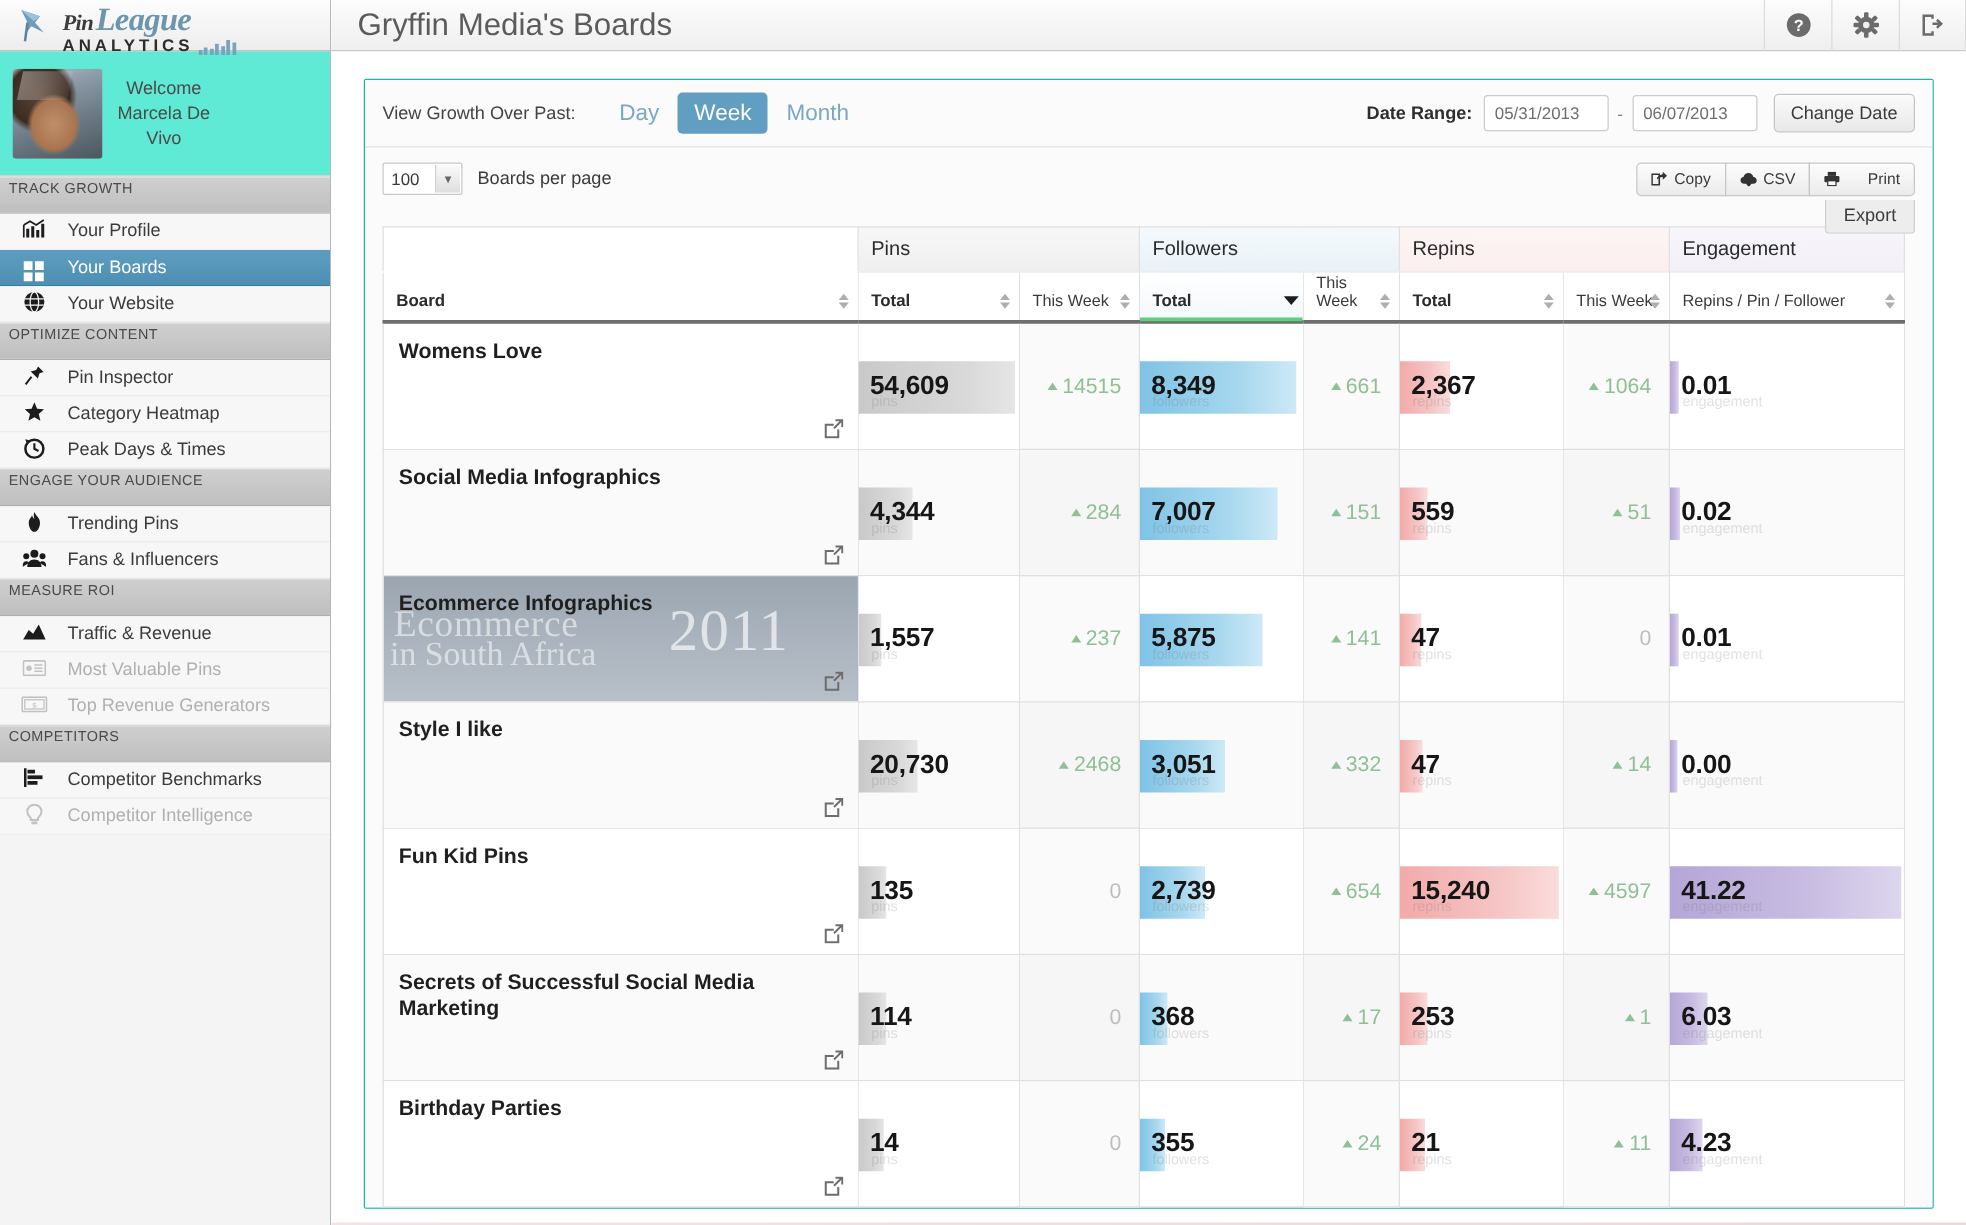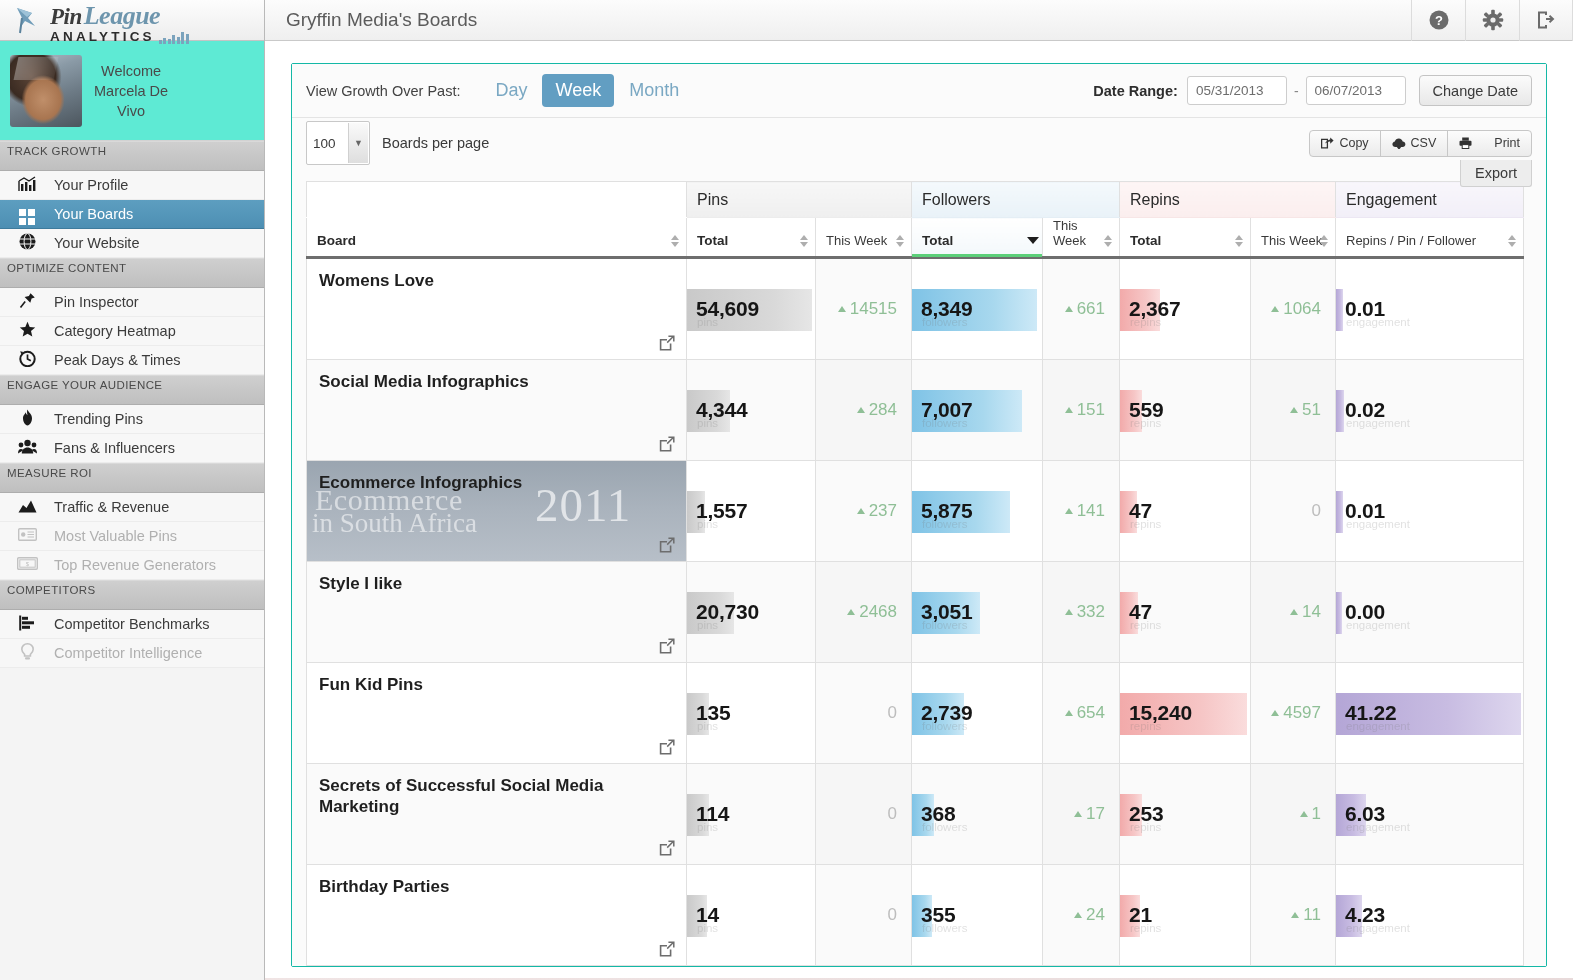--- a/index.html
+++ b/index.html
@@ -30,21 +30,21 @@
     position: absolute; left: 10px; top: 4px;
     width: 34px; height: 34px;
   }
   .brand-text {
     position: absolute; left: 50px; top: 1px;
     width: 200px; height: 38px;
   }
   .brand-pin1 {
     font-style: italic; font-weight: bold;
     font-family: "Liberation Serif", serif;
-    font-size: 23px; color: #3c3c3c;
+    font-size: 18px; color: #3c3c3c;
     letter-spacing: -0.5px;
   }
   .brand-league {
     font-style: italic; font-weight: bold;
     font-family: "Liberation Serif", serif;
     font-size: 26px;
     background: linear-gradient(to bottom, #9fc0d4 0%, #5c87a3 50%, #3b6customize 100%);
     color: #6d95ad;
     letter-spacing: -0.5px;
   }
@@ -131,21 +131,21 @@
   
   .main { flex: 1 1 auto; height: 980px; position: relative; background: #fff; overflow: hidden; }
   .topbar {
     height: 41px;
     background: linear-gradient(to bottom, #fcfcfc, #efefef);
     border-bottom: 1px solid #c9c9c9;
     display: flex; align-items: center;
     position: relative;
   }
   .page-title {
-    font-size: 19px; color: #5b5b5b;
+    font-size: 25px; color: #5b5b5b;
     padding-left: 21px; font-weight: normal;
   }
   .topbar-actions { margin-left: auto; display: flex; height: 41px; }
   .topbar-btn {
     width: 54px; height: 41px;
     display: flex; align-items: center; justify-content: center;
     border-left: 1px solid #dcdcdc;
     color: #6b6b6b;
   }
   .topbar-btn:last-child { border-right: 1px solid #dcdcdc; }
@@ -194,21 +194,21 @@
   }
 
   .panel-row2 {
     height: 50px;
     display: flex; align-items: center;
     padding: 0 14px;
     background: #fbfbfb;
     position: relative;
   }
   .perpage-select {
-    width: 64px; height: 44px;
+    width: 64px; height: 26px;
     border: 1px solid #c8c8c8; border-radius: 2px;
     background: #fff;
     font-size: 13.5px; color: #3a3a3a;
     padding-left: 6px;
     display: flex; align-items: center;
     position: relative;
   }
   .perpage-select .caret-box {
     position: absolute; right: 1px; top: 1px; bottom: 1px; width: 20px;
     background: linear-gradient(to bottom, #fafafa, #dedede);

